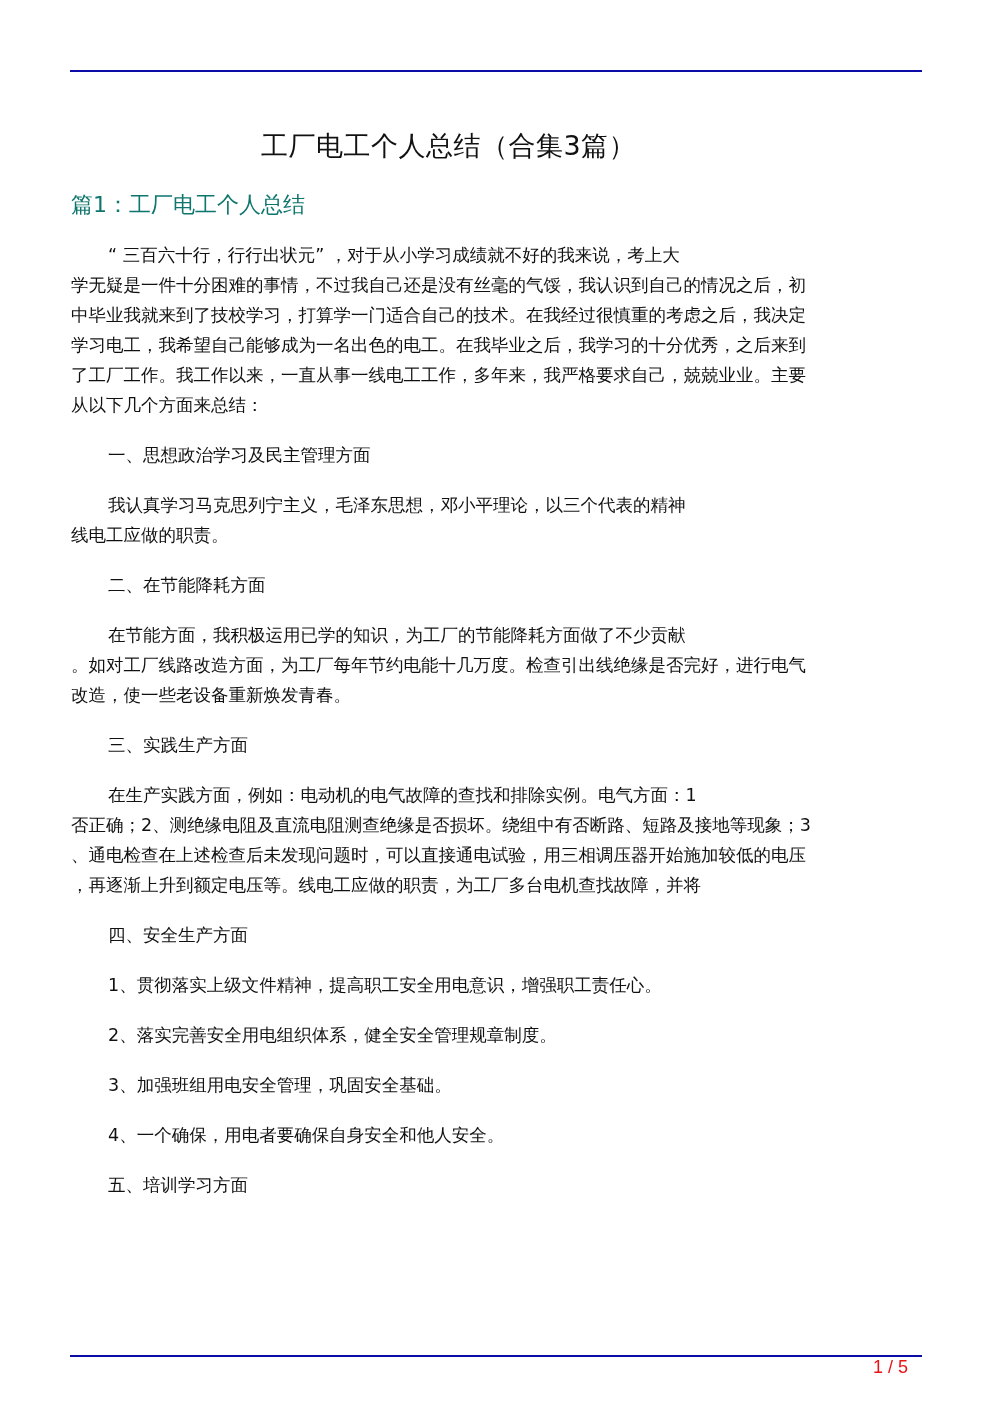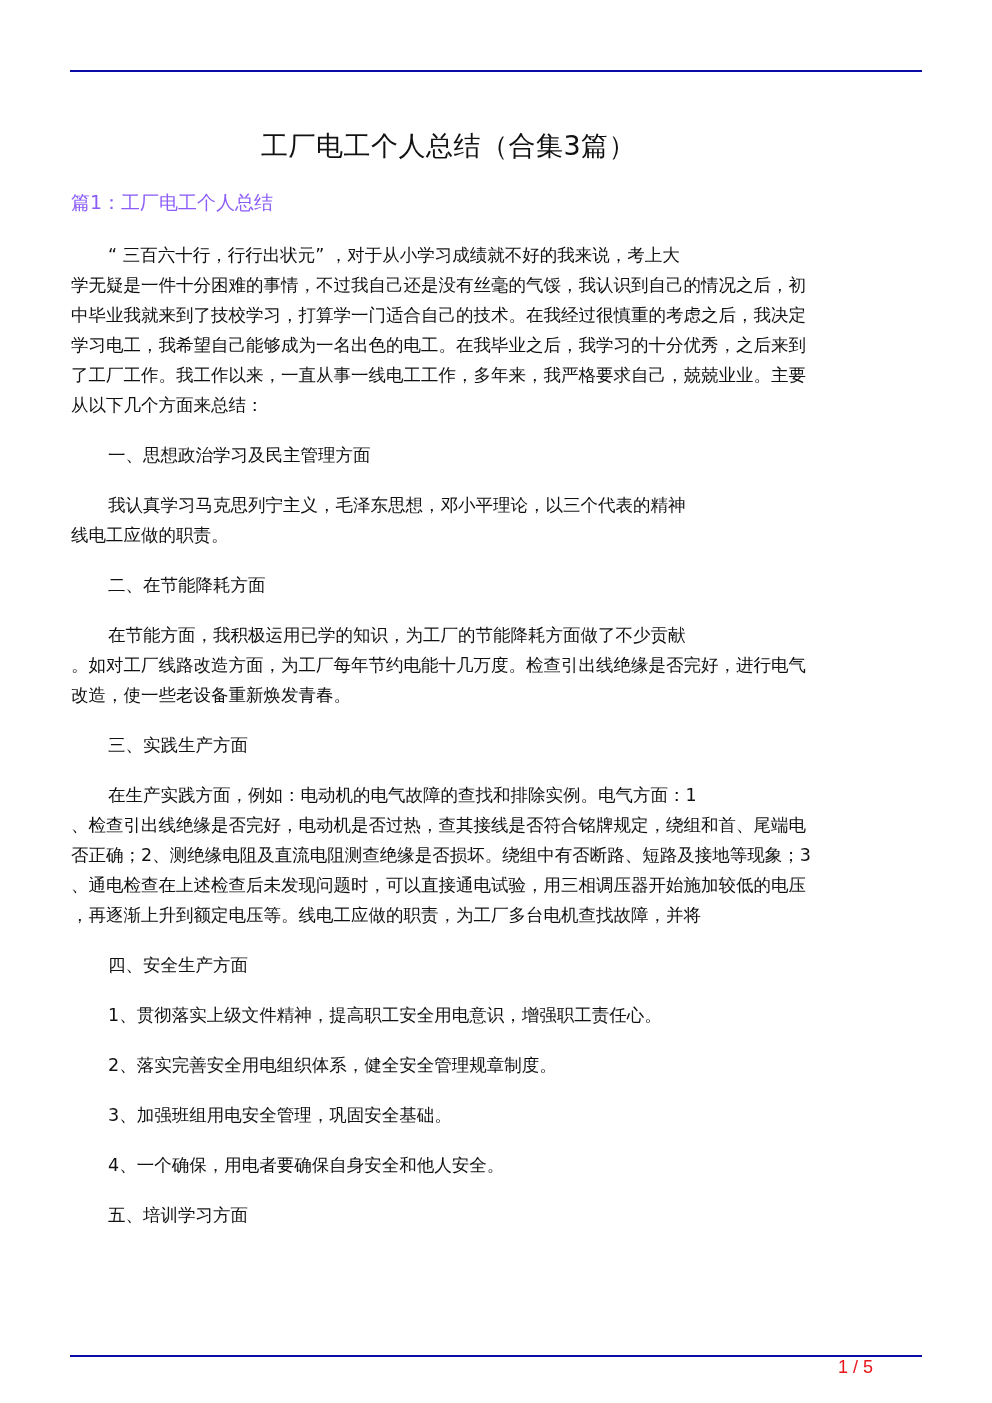--- a/index.html
+++ b/index.html
@@ -3,27 +3,27 @@
 <meta charset="utf-8">
 <style>
   html, body { margin: 0; padding: 0; background: #ffffff; }
   body { width: 992px; height: 1403px; position: relative; overflow: hidden;
          font-family: "DejaVu Sans", "Liberation Sans", sans-serif; color: #111; }
   .rule { position: absolute; left: 70px; width: 852px; height: 2px; background: #0b0ba8; }
   .rule.top { top: 70px; }
   .rule.bottom { top: 1355px; }
   .title { position: absolute; top: 128px; left: 0; width: 897px; text-align: center;
            font-size: 27px; color: #111; letter-spacing: 0.5px; }
-  .section-heading { position: absolute; top: 190px; left: 71px; font-size: 19px; color: #8b5cf6; }
+  .section-heading { position: absolute; top: 190px; left: 71px; font-size: 22px; color: #0f766e; }
   .content { position: absolute; top: 240px; left: 71px; width: 840px; font-size: 17.5px; line-height: 30px; }
   .para { margin: 0; text-align: justify; text-align-last: left; }
   .para.indent { text-indent: 37px; }
   .heading-item { margin: 0; padding-left: 37px; }
   .gap { height: 20px; }
-  .page-num { position: absolute; top: 1357px; left: 838px; font-size: 18px; color: #e8141a;
+  .page-num { position: absolute; top: 1357px; left: 873px; font-size: 18px; color: #e8141a;
               font-family: "Liberation Sans", sans-serif; }
   .line { display: block; white-space: nowrap; }
 </style>
 </head>
 <body>
 
 <div class="rule top"></div>
 
 <div class="title">工厂电工个人总结（合集3篇）</div>
 
@@ -51,21 +51,20 @@
   <p class="para indent">
     <span class="line">在节能方面，我积极运用已学的知识，为工厂的节能降耗方面做了不少贡献</span>
     <span class="line" style="text-indent:0">。如对工厂线路改造方面，为工厂每年节约电能十几万度。检查引出线绝缘是否完好，进行电气</span>
     <span class="line" style="text-indent:0">改造，使一些老设备重新焕发青春。</span>
   </p>
   <div class="gap"></div>
   <p class="heading-item">三、实践生产方面</p>
   <div class="gap"></div>
   <p class="para indent">
     <span class="line">在生产实践方面，例如：电动机的电气故障的查找和排除实例。电气方面：1</span>
-    <span class="line" style="text-indent:0">、检查引出线绝缘是否完好，电动机是否过热，查其接线是否符合铭牌规定，绕组和首、尾端电</span>
     <span class="line" style="text-indent:0">否正确；2、测绝缘电阻及直流电阻测查绝缘是否损坏。绕组中有否断路、短路及接地等现象；3</span>
     <span class="line" style="text-indent:0">、通电检查在上述检查后未发现问题时，可以直接通电试验，用三相调压器开始施加较低的电压</span>
     <span class="line" style="text-indent:0">，再逐渐上升到额定电压等。线电工应做的职责，为工厂多台电机查找故障，并将</span>
   </p>
   <div class="gap"></div>
   <p class="heading-item">四、安全生产方面</p>
   <div class="gap"></div>
   <p class="heading-item">1、贯彻落实上级文件精神，提高职工安全用电意识，增强职工责任心。</p>
   <div class="gap"></div>
   <p class="heading-item">2、落实完善安全用电组织体系，健全安全管理规章制度。</p>

